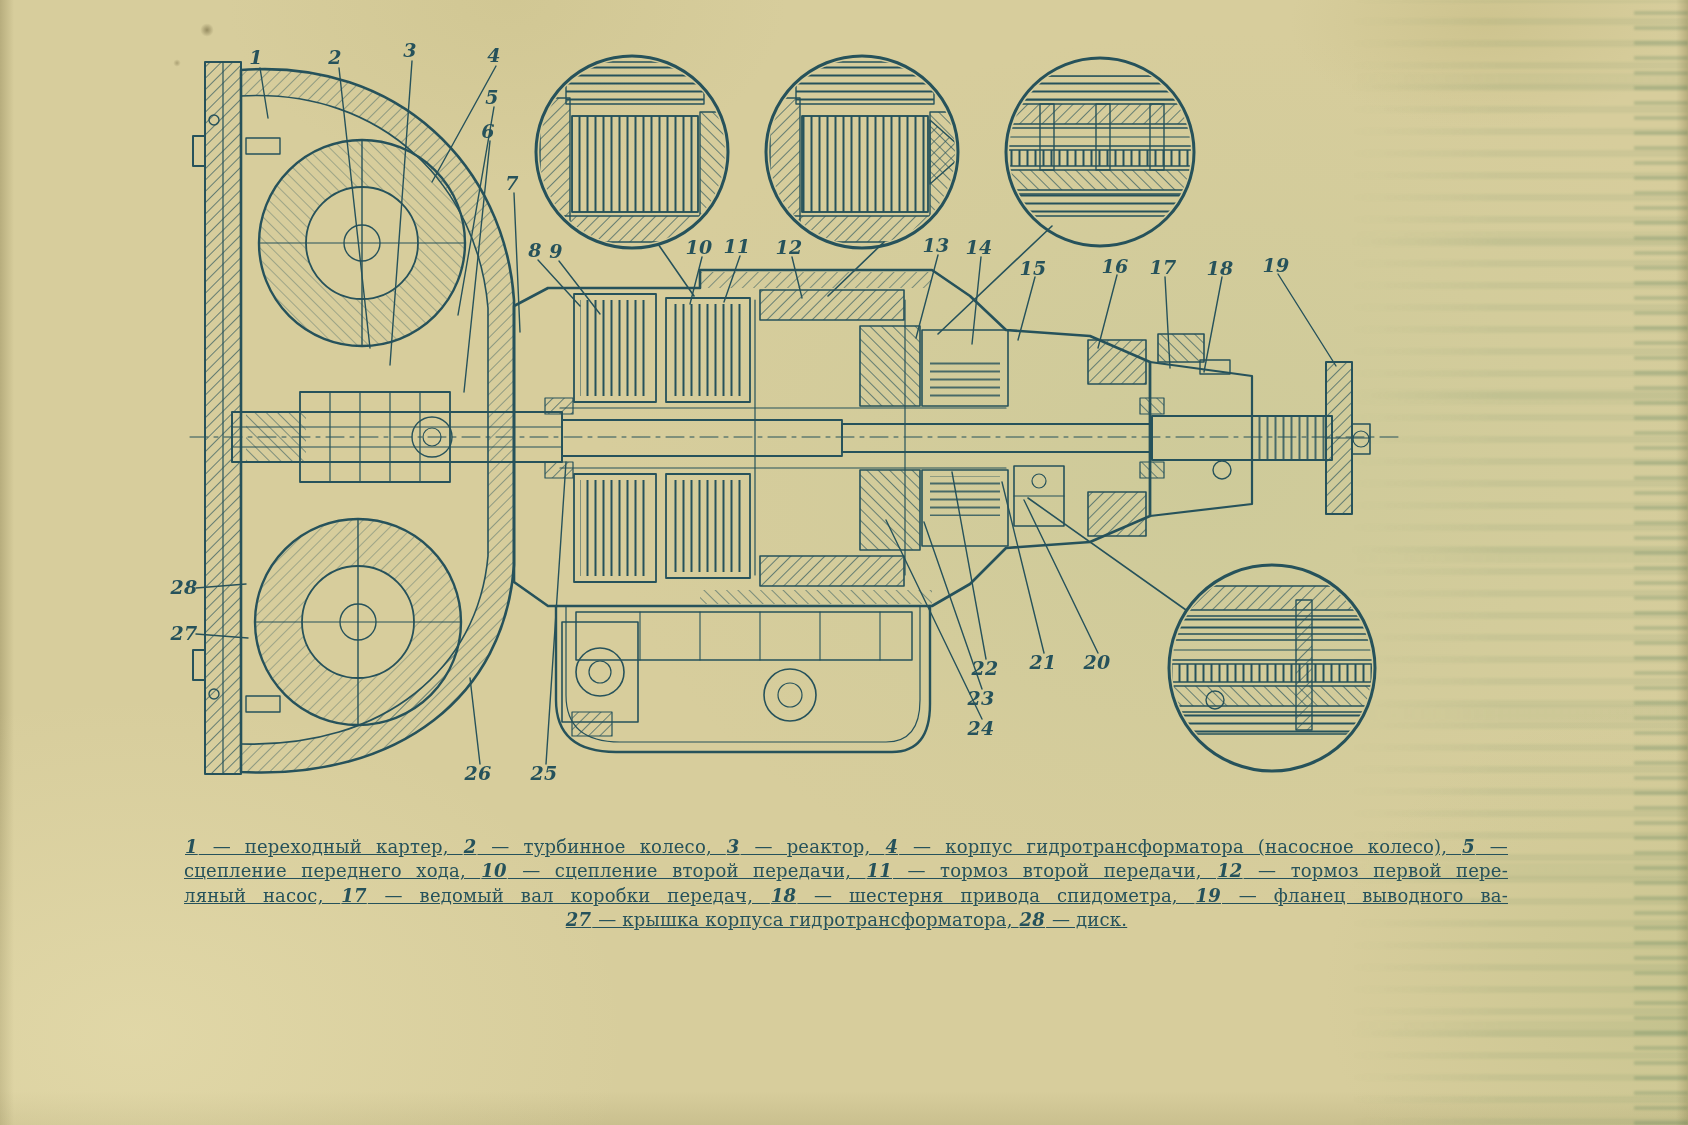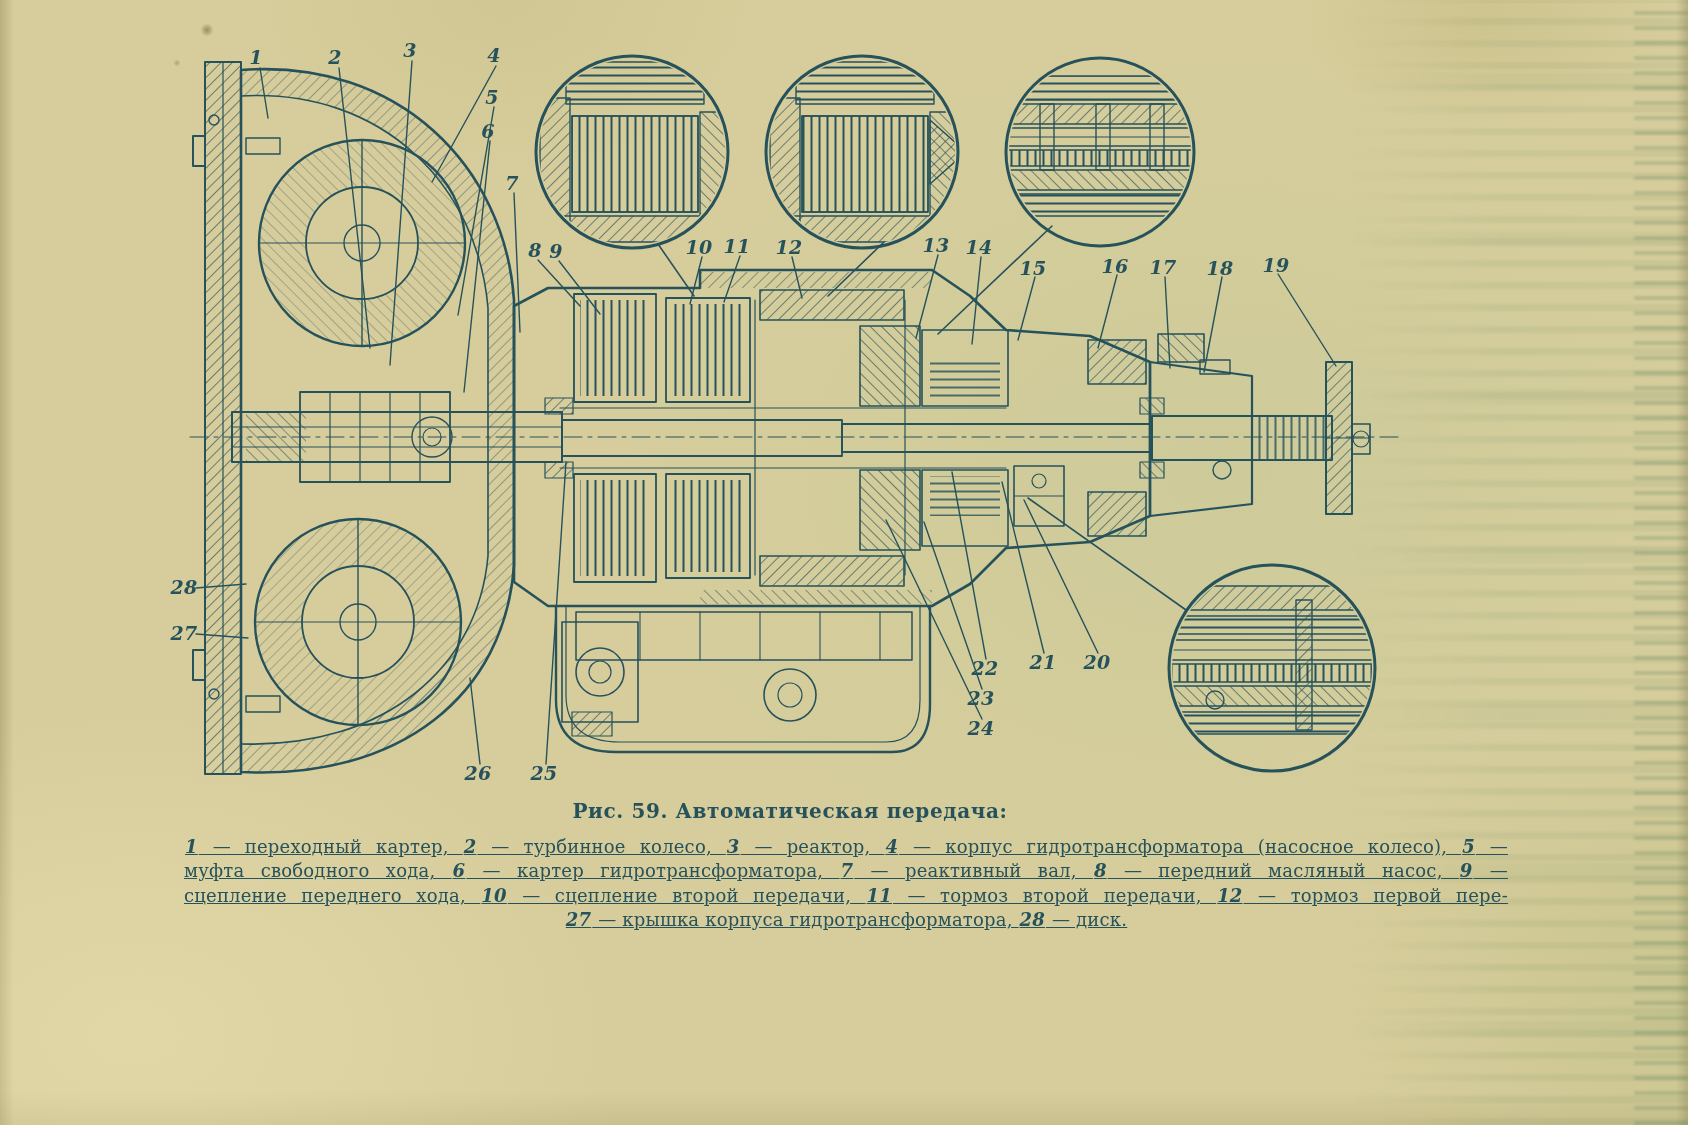--- a/index.html
+++ b/index.html
@@ -347,22 +347,21 @@
       <span class="callout" style="left: 1043px; top: 662px;">21</span>
       <span class="callout" style="left: 985px; top: 668px;">22</span>
       <span class="callout" style="left: 981px; top: 698px;">23</span>
       <span class="callout" style="left: 981px; top: 728px;">24</span>
       <span class="callout" style="left: 544px; top: 773px;">25</span>
       <span class="callout" style="left: 478px; top: 773px;">26</span>
       <span class="callout" style="left: 184px; top: 633px;">27</span>
       <span class="callout" style="left: 184px; top: 587px;">28</span>
     </div>
 
-  <div class="figure-caption">Рис. 59. Автоматическая передача:</div>
 
   <div class="figure-legend">
       <div class="legend-line"><i>1</i> — переходный картер, <i>2</i> — турбинное колесо, <i>3</i> — реактор, <i>4</i> — корпус гидротрансформатора (насосное колесо), <i>5</i> —</div>
-      <div class="legend-line">муфта свободного хода, <i>6</i> — картер гидротрансформатора, <i>7</i> — реактивный вал, <i>8</i> — передний масляный насос, <i>9</i> —</div>
       <div class="legend-line">сцепление переднего хода, <i>10</i> — сцепление второй передачи, <i>11</i> — тормоз второй передачи, <i>12</i> — тормоз первой пере-</div>
+      <div class="legend-line">ляный насос, <i>17</i> — ведомый вал коробки передач, <i>18</i> — шестерня привода спидометра, <i>19</i> — фланец выводного ва-</div>
       <div class="legend-line last"><i>27</i> — крышка корпуса гидротрансформатора, <i>28</i> — диск.</div>
     </div>
 
 </div>
 
 </body></html>

